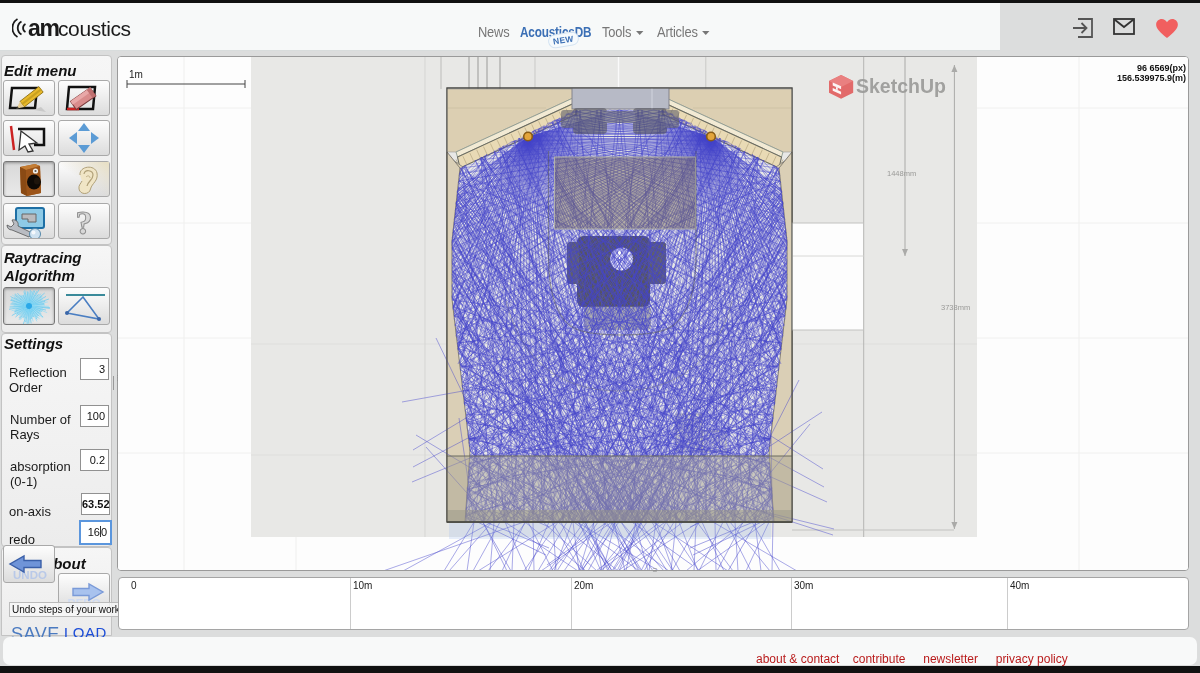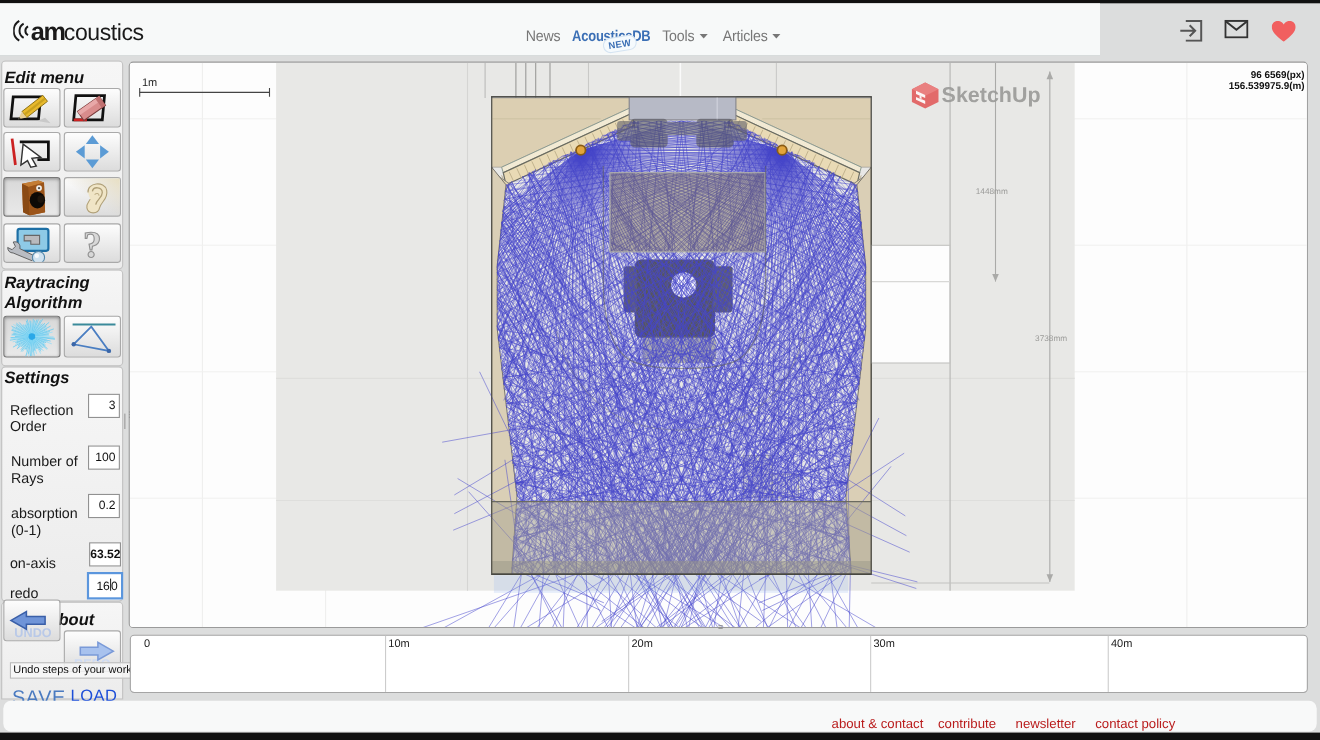--- a/index.html
+++ b/index.html
@@ -402,15 +402,15 @@
       <span class="rlbl" style="left:234px">10m</span>
     <div class="rdiv" style="left:452px"></div>
       <span class="rlbl" style="left:455px">20m</span>
     <div class="rdiv" style="left:672px"></div>
       <span class="rlbl" style="left:675px">30m</span>
     <div class="rdiv" style="left:888px"></div>
       <span class="rlbl" style="left:891px">40m</span>
   </div>
 </div>
 <div id="footer">
-  <div style="position:absolute;left:753px;top:12px"><a href="#">about &amp; contact</a>&nbsp;&nbsp;&nbsp;<a href="#">contribute</a>&nbsp;&nbsp;&nbsp;&nbsp;<a href="#">newsletter</a>&nbsp;&nbsp;&nbsp;&nbsp;<a href="#">contact policy</a></div>
+  <div style="position:absolute;left:753px;top:12px"><a href="#">about &amp; contact</a>&nbsp;&nbsp;&nbsp;<a href="#">contribute</a>&nbsp;&nbsp;&nbsp;&nbsp;<a href="#">newsletter</a>&nbsp;&nbsp;&nbsp;&nbsp;<a href="#">privacy policy</a></div>
 </div>
 <div id="botbar"></div>
 
 </body></html>

